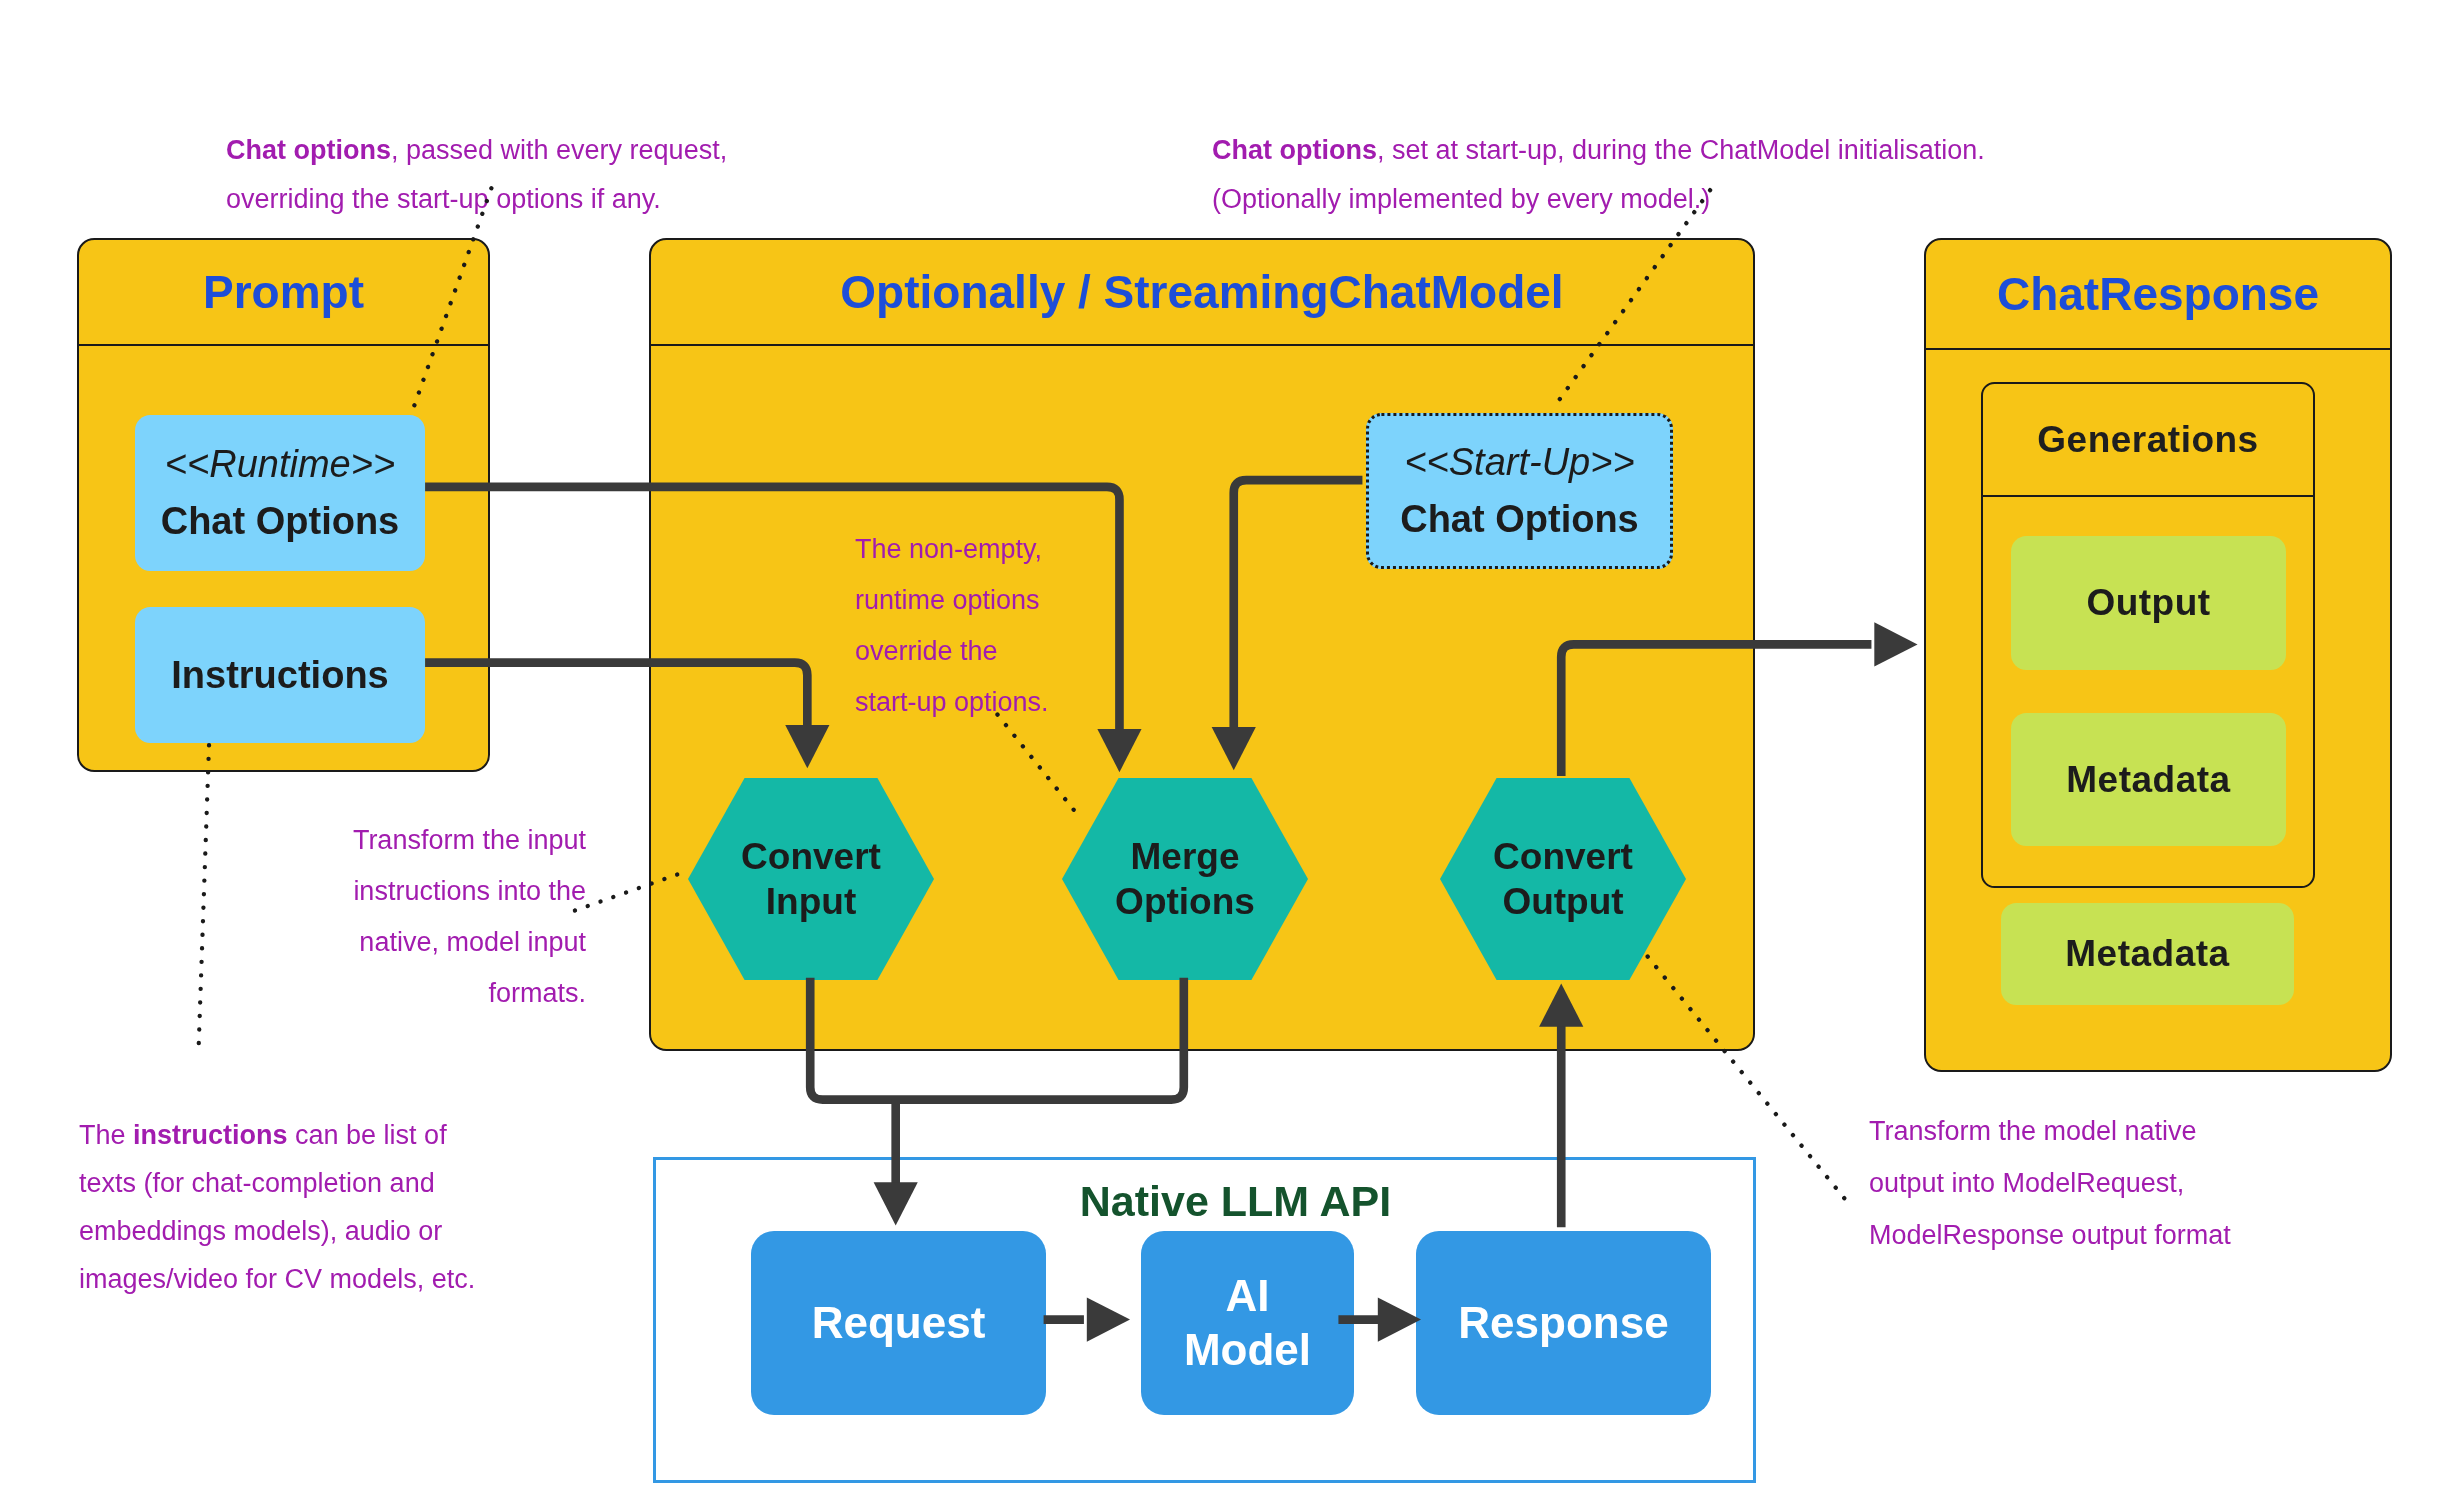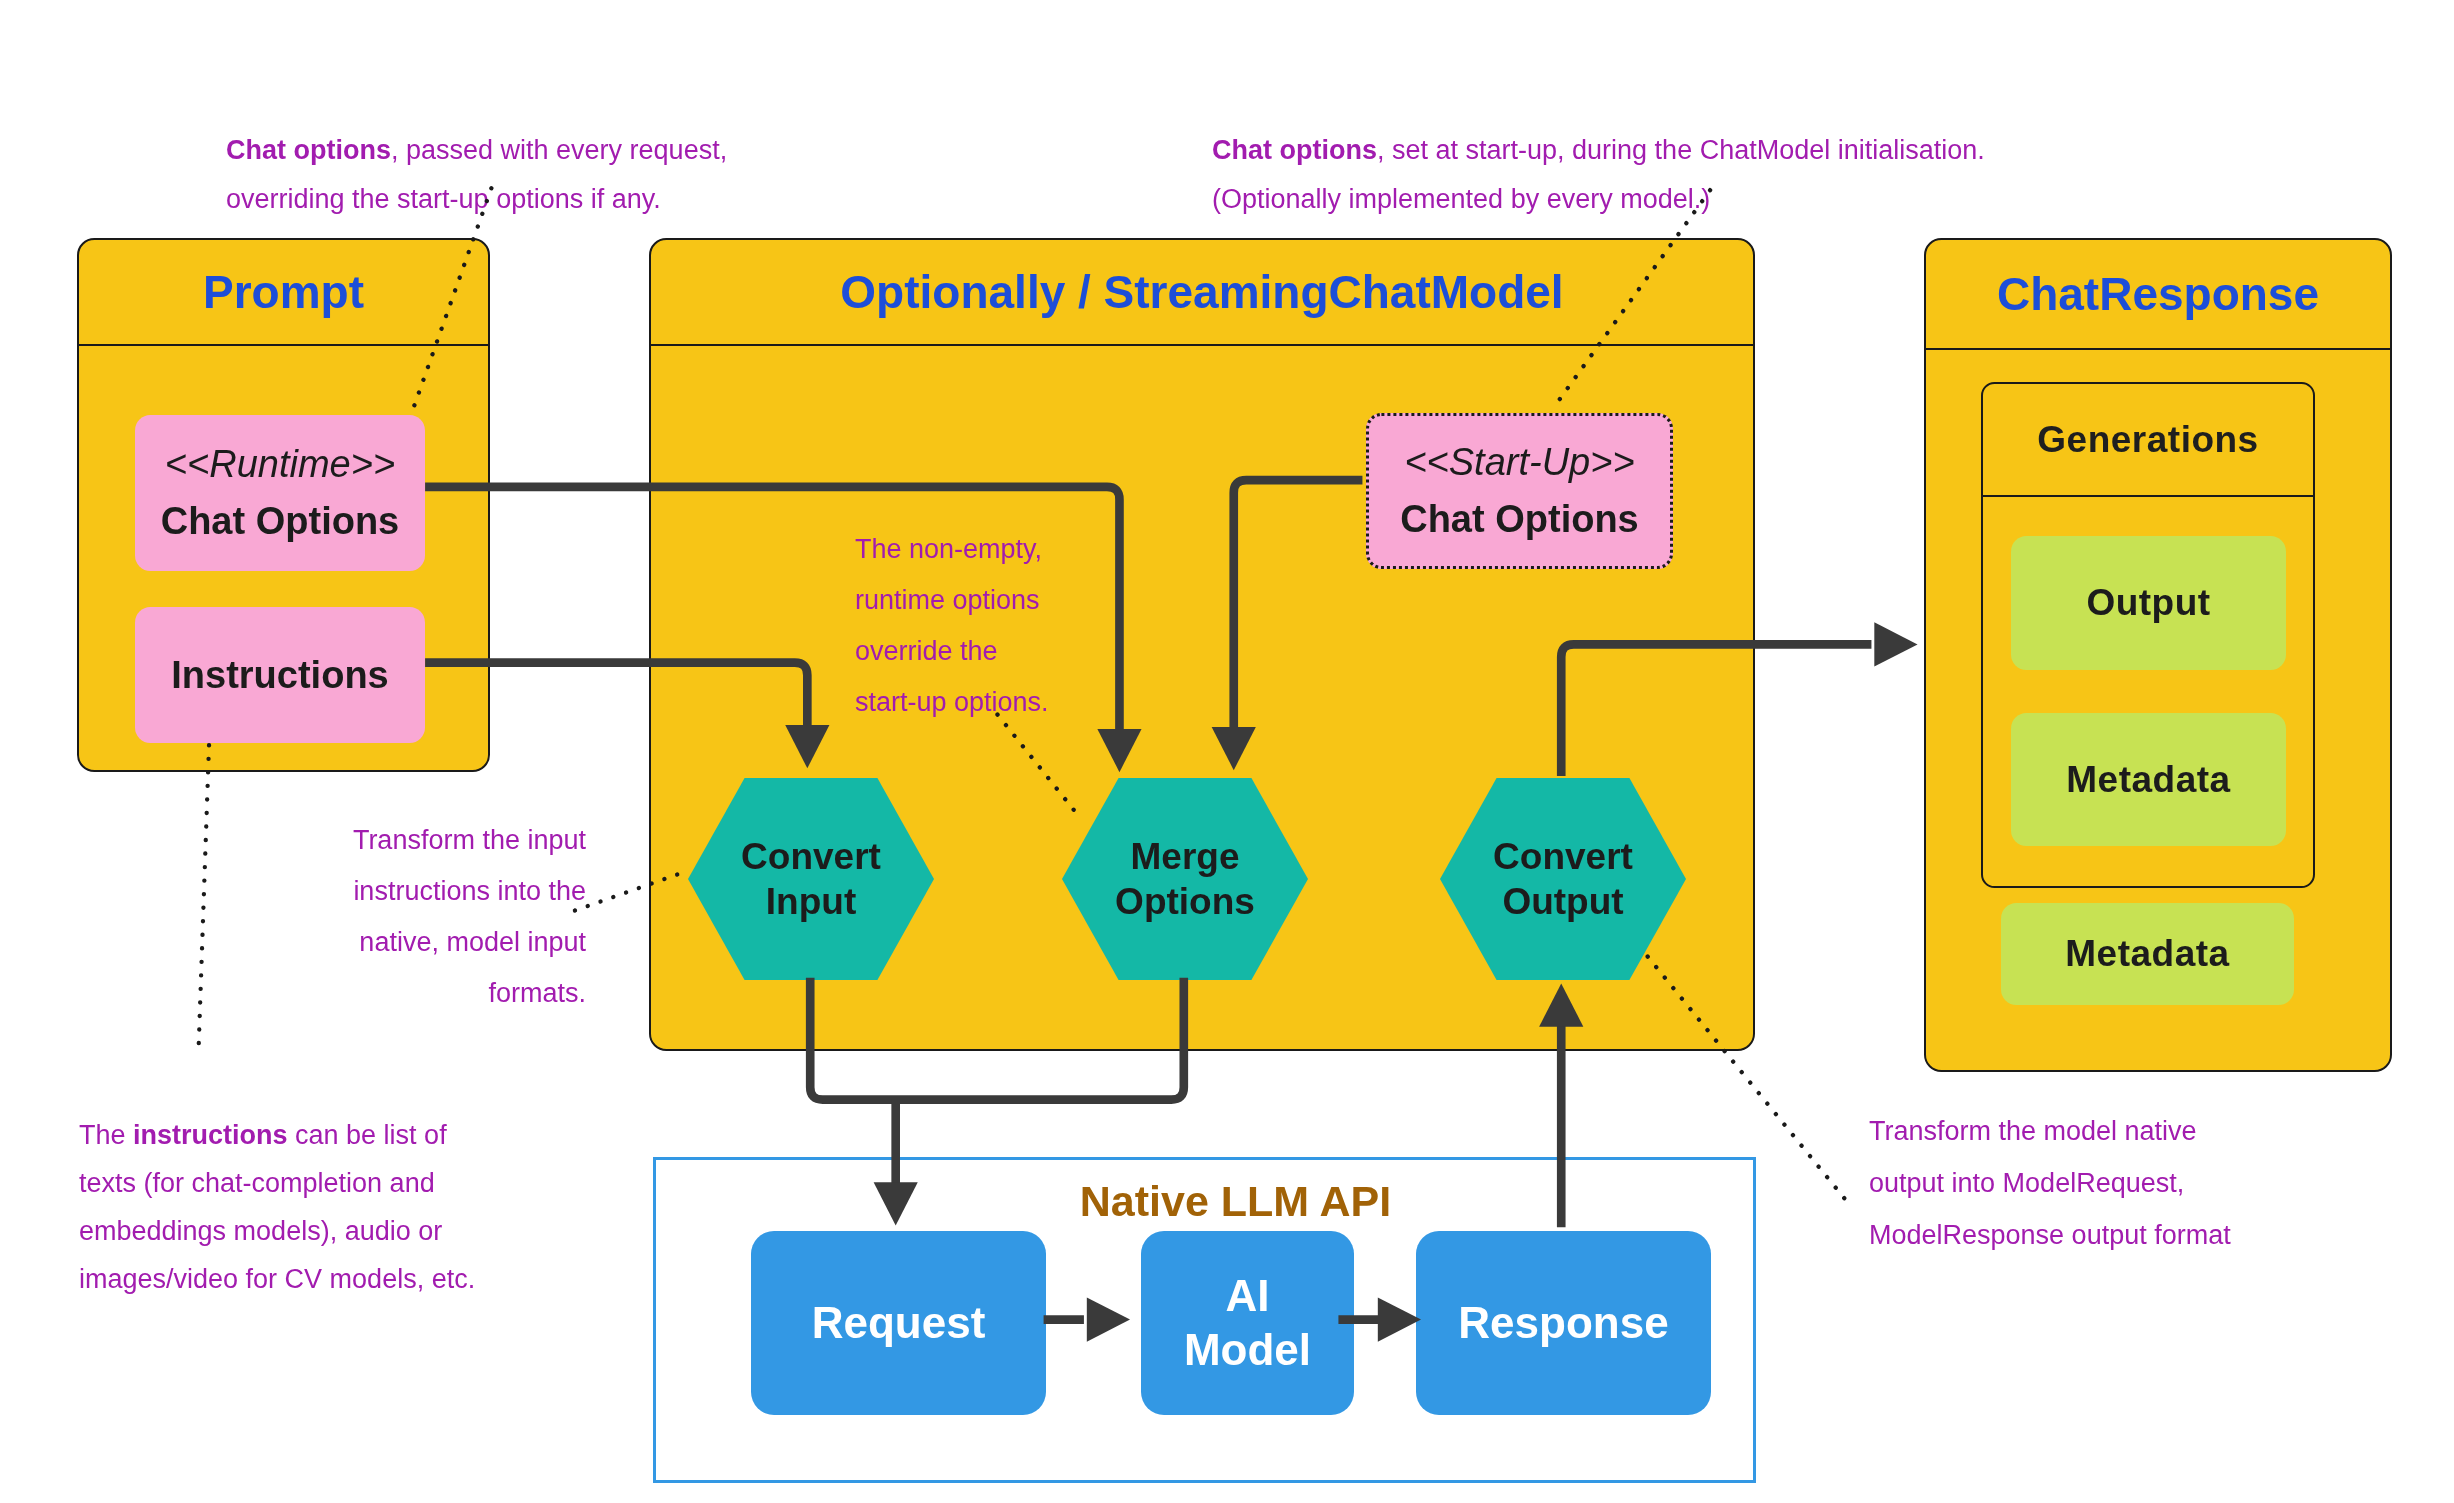--- a/index.html
+++ b/index.html
@@ -10,21 +10,21 @@
   .overlay { position:absolute; left:0; top:0; width:2455px; height:1503px; pointer-events:none; z-index:5; }
 
   
   .ybox { position:absolute; background:#F7C516; border:2.9px solid #1a1a1a; border-radius:17.3px; box-sizing:border-box; }
   .ybox .hd {
     display:flex; align-items:center; justify-content:center;
     border-bottom:2.9px solid #1a1a1a; font-weight:bold; font-size:46px; color:#1d4ed8;
   }
   
   .gbox {
-    position:absolute; background:#f9a8d4; border-radius:15.4px; box-sizing:border-box;
+    position:absolute; background:#7dd3fc; border-radius:15.4px; box-sizing:border-box;
     display:flex; flex-direction:column; align-items:center; justify-content:center;
     gap:13.4px; text-align:right; color:#1c1c1c;
   }
   .gbox .stereo { font-style:italic; font-size:38px; }
   .gbox .lbl    { font-weight:bold; font-size:38px; }
   .gbox.dotted  { border:3.8px dotted #1a1a1a; }
 
   
   .hex {
     position:absolute; width:246px; height:202px; background:#14b8a6;
@@ -43,21 +43,21 @@
   .pill {
     position:absolute; background:#C7E253; border-radius:15.4px;
     display:flex; align-items:center; justify-content:center;
     font-weight:bold; font-size:37px; letter-spacing:0.5px; color:#1c1c1c;
   }
 
   
   .apibox { position:absolute; background:#ffffff; border:3.8px solid #3398E4; box-sizing:border-box; }
   .apibox .api-title {
     position:absolute; left:0; right:0; top:17.3px; text-align:center; padding-left:62px;
-    color:#a16207; font-weight:bold; font-size:43px;
+    color:#14532d; font-weight:bold; font-size:43px;
   }
   .bluebox {
     position:absolute; background:#3398E4; border-radius:23px; color:#ffffff;
     display:flex; align-items:center; justify-content:center; text-align:center;
     font-weight:bold; font-size:44px; line-height:54px; white-space:pre-line;
   }
 
   
   .note {
     position:absolute; font-size:27px; line-height:49px;

